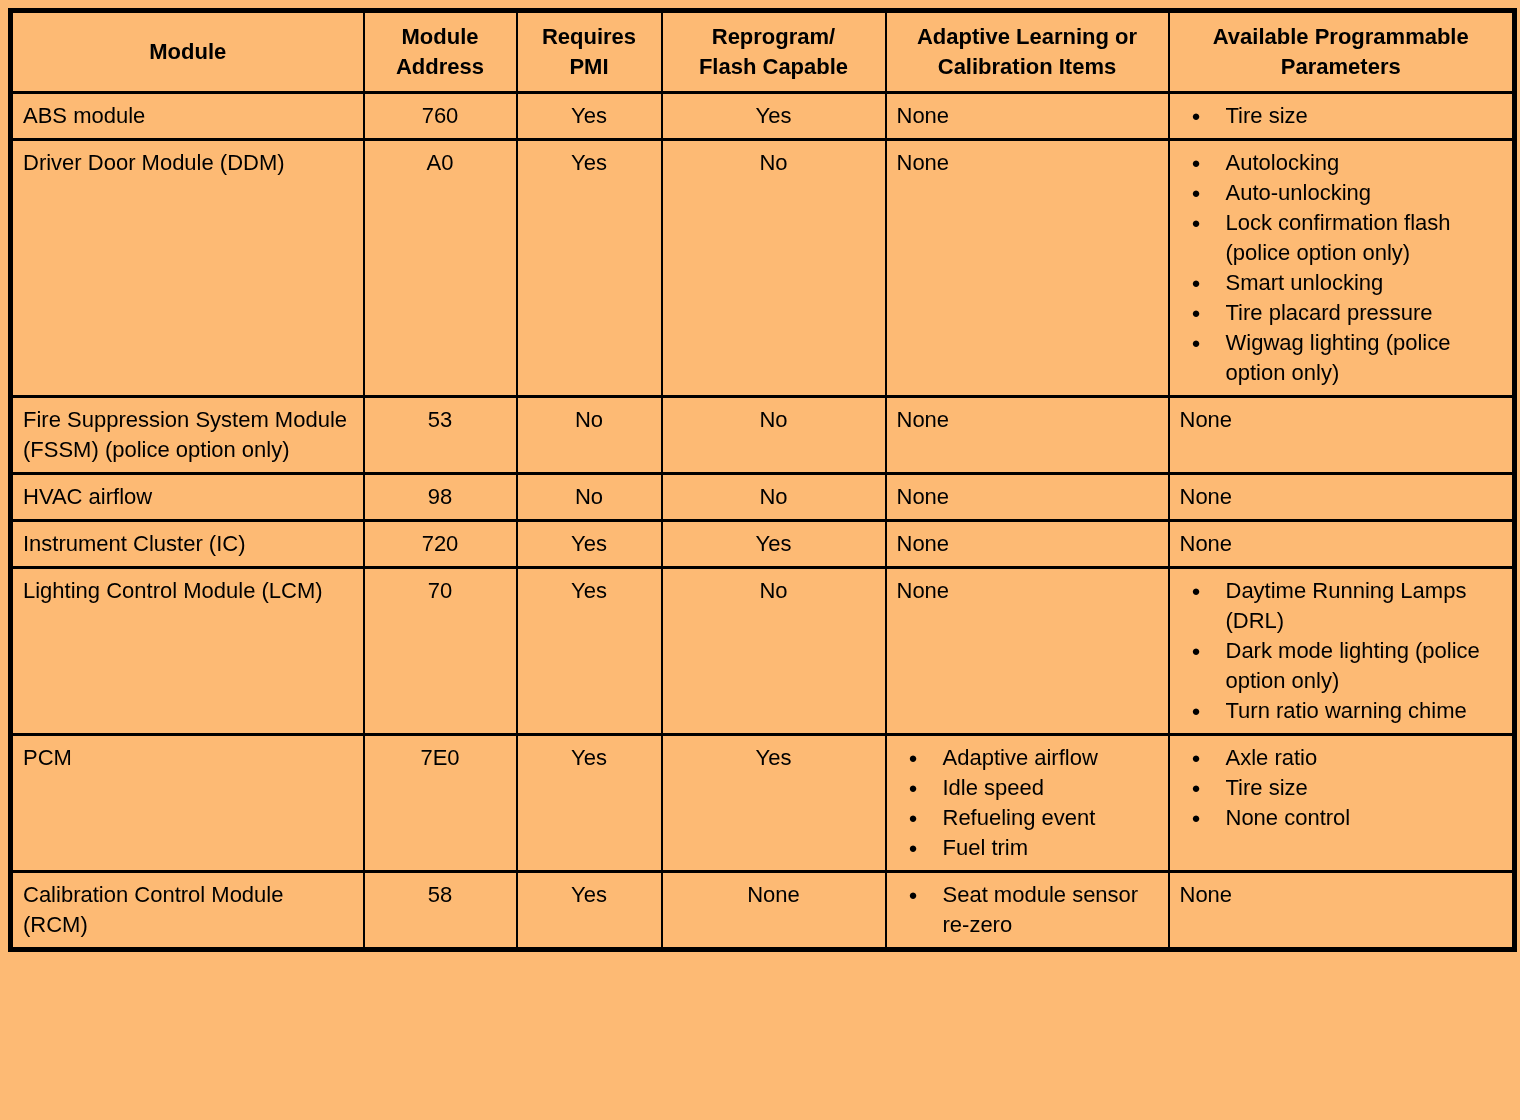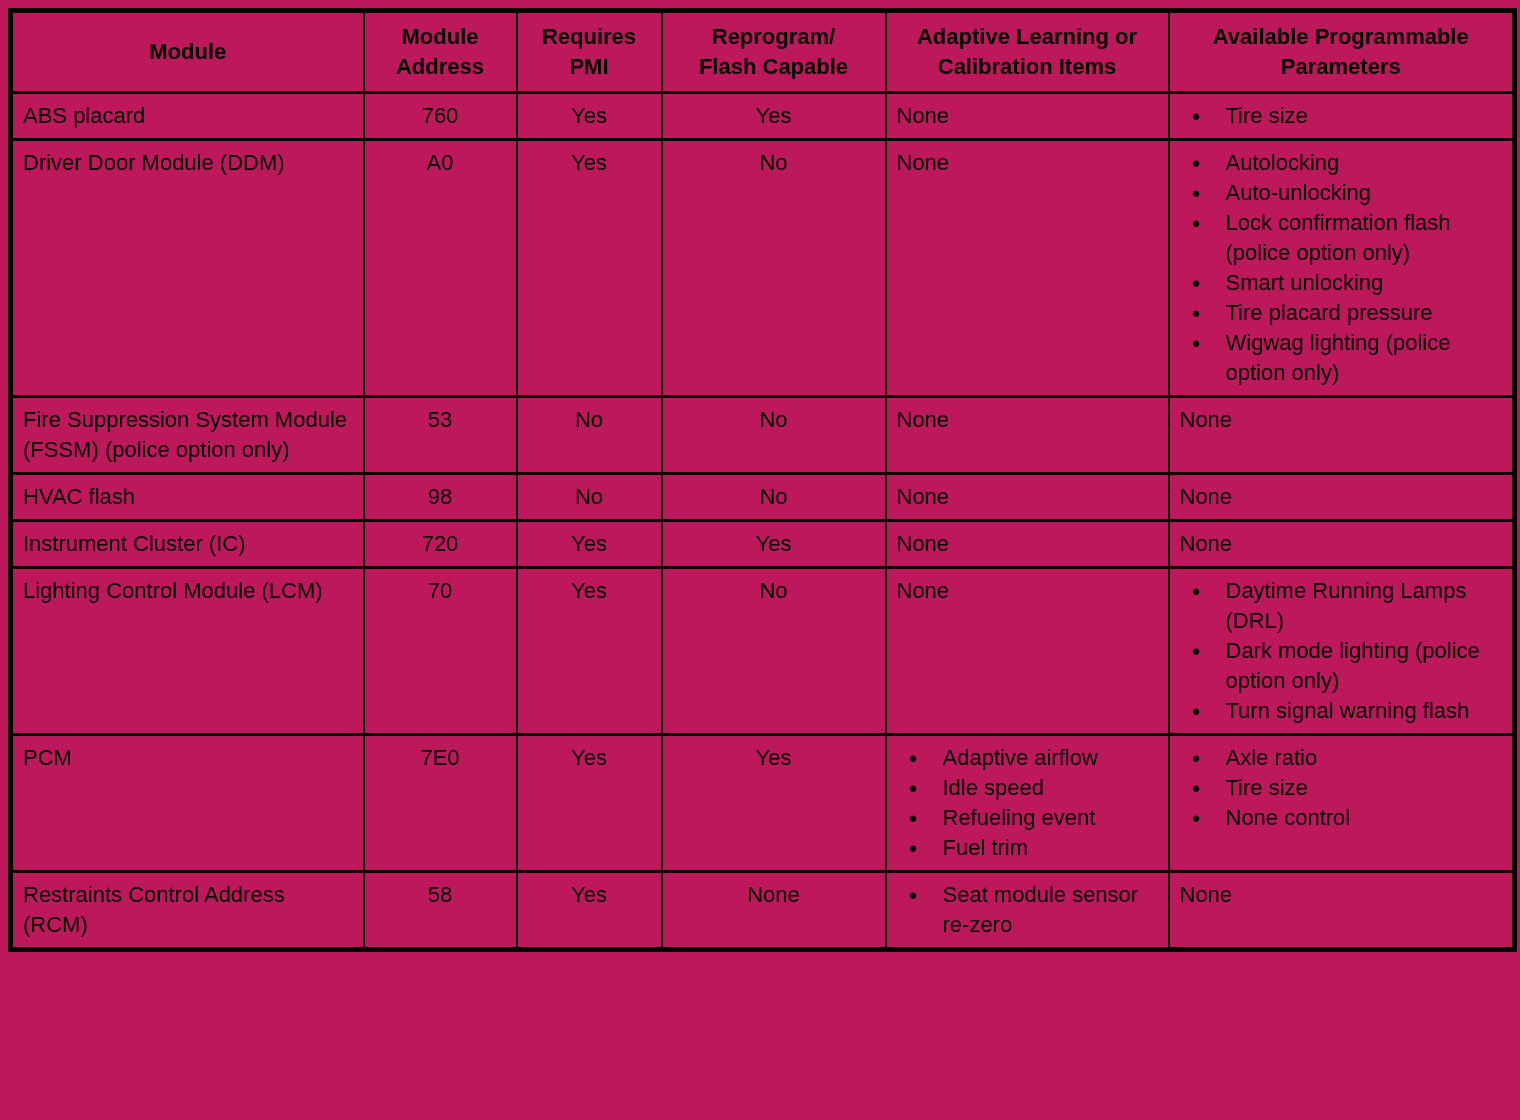--- a/index.html
+++ b/index.html
@@ -6,21 +6,21 @@
     margin: 0;
     background: #ffffff;
     font-family: "Liberation Sans", sans-serif;
     color: #000000;
   }
   .page {
     width: 1520px;
     height: 1120px;
     box-sizing: border-box;
     padding: 8px;
-    background: #be185d;
+    background: #fdba74;
   }
   table.module-table {
     border-collapse: collapse;
     table-layout: fixed;
     width: 1504px;
     border: 5px solid #000000;
   }
   col.c1 { width: 353px; }
   col.c2 { width: 153px; }
   col.c3 { width: 145px; }
@@ -100,21 +100,21 @@
         <th>Reprogram/
 Flash Capable</th>
         <th>Adaptive Learning or
 Calibration Items</th>
         <th>Available Programmable
 Parameters</th>
       </tr>
     </thead>
     <tbody>
         <tr>
-          <td class="c-module">ABS placard</td>
+          <td class="c-module">ABS module</td>
           <td class="c-center">760</td>
           <td class="c-center">Yes</td>
           <td class="c-center">Yes</td>
           <td class="c-items">None</td>
           <td class="c-items">
             <div class="bullet-row">
               <span class="bullet">●</span>
               <span class="bullet-text">Tire size</span>
             </div>
           </td>
@@ -154,21 +154,21 @@
         </tr>
         <tr>
           <td class="c-module">Fire Suppression System Module (FSSM) (police option only)</td>
           <td class="c-center">53</td>
           <td class="c-center">No</td>
           <td class="c-center">No</td>
           <td class="c-items">None</td>
           <td class="c-items">None</td>
         </tr>
         <tr>
-          <td class="c-module">HVAC flash</td>
+          <td class="c-module">HVAC airflow</td>
           <td class="c-center">98</td>
           <td class="c-center">No</td>
           <td class="c-center">No</td>
           <td class="c-items">None</td>
           <td class="c-items">None</td>
         </tr>
         <tr>
           <td class="c-module">Instrument Cluster (IC)</td>
           <td class="c-center">720</td>
           <td class="c-center">Yes</td>
@@ -186,21 +186,21 @@
             <div class="bullet-row">
               <span class="bullet">●</span>
               <span class="bullet-text">Daytime Running Lamps (DRL)</span>
             </div>
             <div class="bullet-row">
               <span class="bullet">●</span>
               <span class="bullet-text">Dark mode lighting (police option only)</span>
             </div>
             <div class="bullet-row">
               <span class="bullet">●</span>
-              <span class="bullet-text">Turn signal warning flash</span>
+              <span class="bullet-text">Turn ratio warning chime</span>
             </div>
           </td>
         </tr>
         <tr>
           <td class="c-module">PCM</td>
           <td class="c-center">7E0</td>
           <td class="c-center">Yes</td>
           <td class="c-center">Yes</td>
           <td class="c-items">
             <div class="bullet-row">
@@ -229,21 +229,21 @@
               <span class="bullet">●</span>
               <span class="bullet-text">Tire size</span>
             </div>
             <div class="bullet-row">
               <span class="bullet">●</span>
               <span class="bullet-text">None control</span>
             </div>
           </td>
         </tr>
         <tr>
-          <td class="c-module">Restraints Control Address (RCM)</td>
+          <td class="c-module">Calibration Control Module (RCM)</td>
           <td class="c-center">58</td>
           <td class="c-center">Yes</td>
           <td class="c-center">None</td>
           <td class="c-items">
             <div class="bullet-row">
               <span class="bullet">●</span>
               <span class="bullet-text">Seat module sensor re-zero</span>
             </div>
           </td>
           <td class="c-items">None</td>

